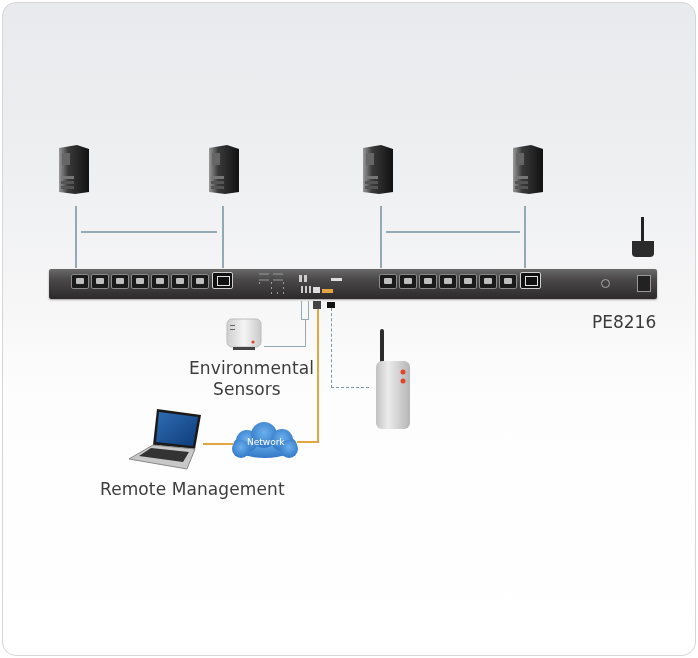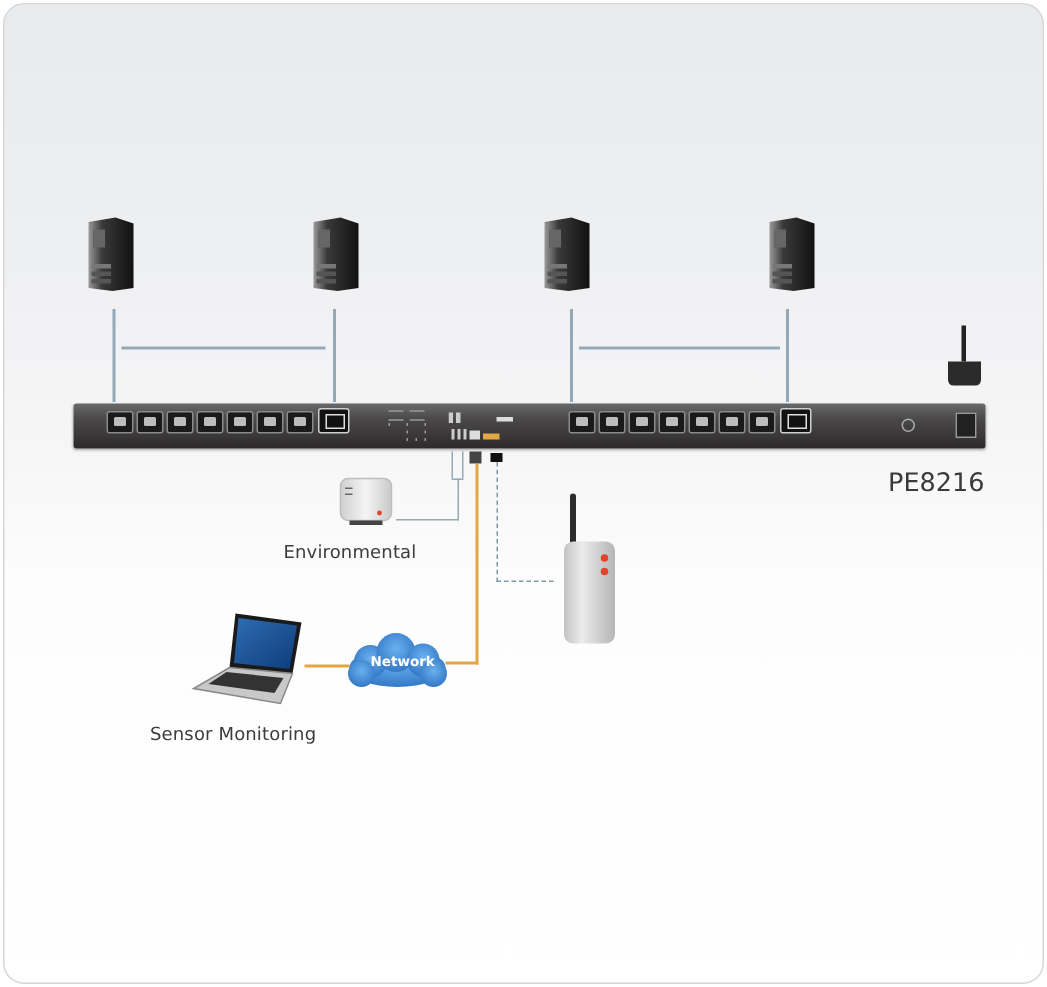--- a/index.html
+++ b/index.html
@@ -1,30 +1,30 @@
 <!DOCTYPE html>
 <html><head>
 <meta charset="utf-8">
 <style>
   html, body { margin:0; padding:0; }
   body { width:698px; height:658px; background:#ffffff; position:relative; overflow:hidden; font-family:"DejaVu Sans", sans-serif; }
   .frame { position:absolute; left:2px; top:2px; width:692px; height:652px; border:1px solid #d6d6d6; border-radius:14px;
     background: linear-gradient(180deg, #e9eaed 0%, #eeeff1 25%, #f6f6f7 45%, #fdfdfd 60%, #ffffff 100%); overflow:hidden; }
   .abs { position:absolute; }
-  .label { position:absolute; color:#3c3c3c; font-family:"DejaVu Sans", sans-serif; font-size:12px; line-height:21px; letter-spacing:0.1px; }
+  .label { position:absolute; color:#3c3c3c; font-family:"DejaVu Sans", sans-serif; font-size:17px; line-height:21px; letter-spacing:0.1px; }
   .model { position:absolute; color:#3a3a3a; font-family:"DejaVu Sans", sans-serif; font-size:17px; }
   .pdu { position:absolute; left:46px; top:266px; width:608px; height:30px; border-radius:2px;
     background: linear-gradient(180deg, #6a6a6a 0%, #4a4849 35%, #2c2a2b 100%); box-shadow: 0 1px 2px rgba(0,0,0,0.35); }
   .outlet { position:absolute; top:5px; width:16px; height:13px; background:#1a1a1a; border:1px solid #8a8a8a; border-radius:2px; }
   .outlet::after { content:""; position:absolute; left:4px; top:3px; width:8px; height:6px; background:#bdbdbd; border-radius:1px; }
   .outlet-big { position:absolute; top:3px; width:19px; height:15px; background:#111; border:1px solid #cfcfcf; border-radius:2px; }
   .outlet-big::after { content:""; position:absolute; left:4px; top:3px; width:11px; height:8px; border:1px solid #e0e0e0; }
   .wire { position:absolute; background:#93a9b6; }
   .wire-o { position:absolute; background:#e3a643; }
-  .cloud-text { position:absolute; color:#fff; font-weight:bold; font-size:9px; font-family:"DejaVu Sans", sans-serif; }
+  .cloud-text { position:absolute; color:#fff; font-weight:normal; font-size:9px; font-family:"DejaVu Sans", sans-serif; }
 </style>
 </head>
 <body>
 
 <div class="frame">
 
   <svg class="abs" style="left:52px;top:141px" width="40" height="52">
     <defs>
       <linearGradient id="sg" x1="0" x2="1">
           <stop offset="0" stop-color="#9a9a9a"></stop>
@@ -198,17 +198,18 @@
       <circle cx="37" cy="14" r="13"></circle>
       <circle cx="55" cy="19" r="11"></circle>
       <circle cx="14" cy="28" r="9"></circle>
       <circle cx="62" cy="28" r="9"></circle>
     </g>
   </svg>
   <div class="cloud-text" style="left:244px;top:434px">Network</div>
 
   <div class="label" style="left:186px;top:355px">
     <div>Environmental</div>
+    <div style="padding-left:24px">Sensors</div>
   </div>
   <div class="label" style="left:97px;top:476px">
-    <div>Sensor Monitoring</div>
+    <div>Remote Management</div>
   </div>
 </div>
 
 </body></html>

